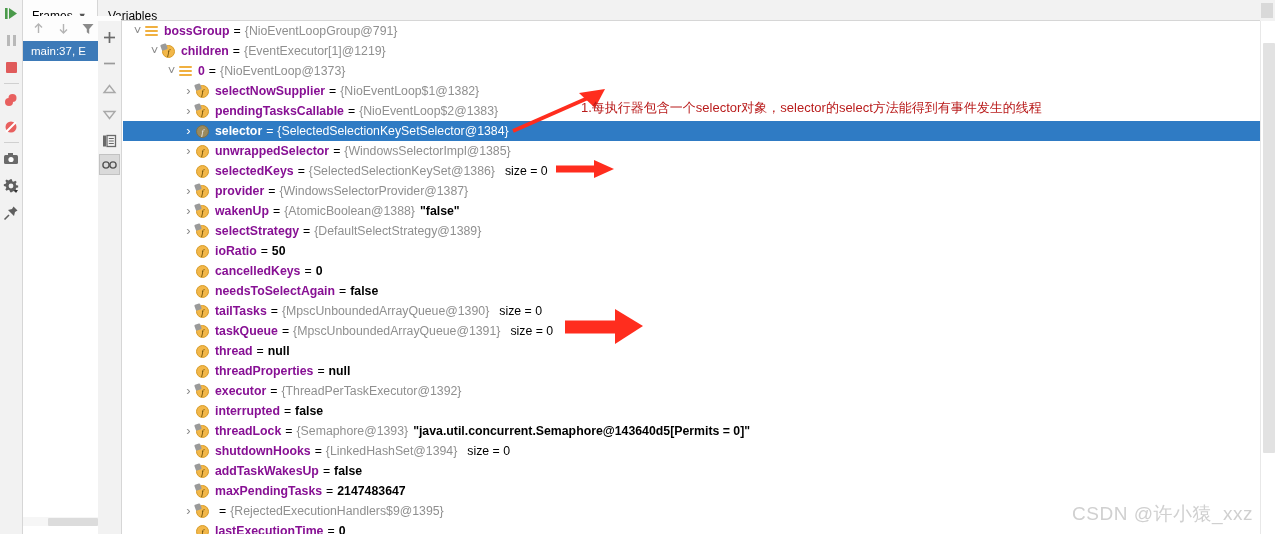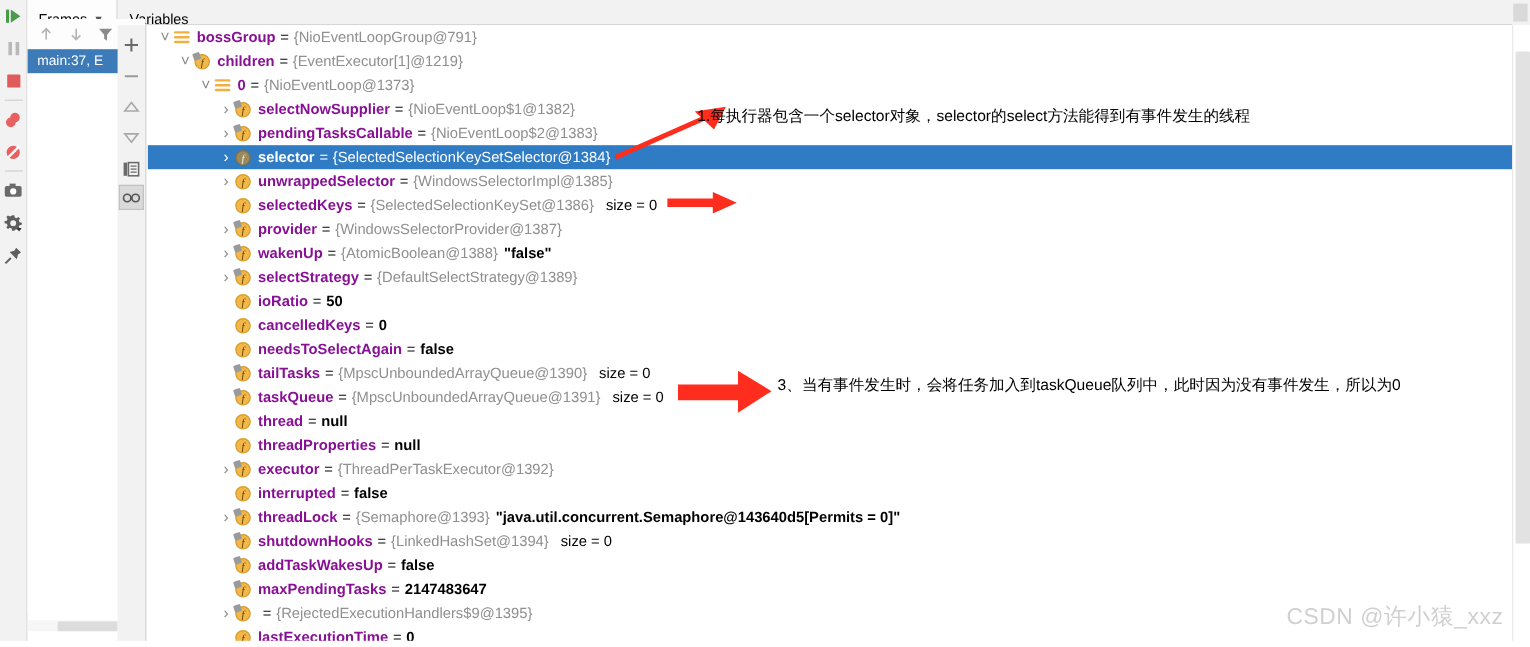--- a/index.html
+++ b/index.html
@@ -120,21 +120,21 @@
   .vval { color: #8f8f8f; }
   .vval.strval { color: #000; font-weight: bold; }
   .vsize { color: #000000; margin-left: 10px; font-weight: 400; }
 
   
   .anno {
     position: absolute; font-size: 13px; line-height: 22px;
     font-family: "Liberation Sans", "DejaVu Sans", sans-serif;
     white-space: nowrap;
   }
-  .anno.red { color: #000000; }
+  .anno.red { color: #b91c1c; margin-top: 11px; }
   .anno.black { color: #111; font-weight: bold; white-space: normal; }
 
   .arrow-svg { position: absolute; pointer-events: none; }
 
   
   .vscroll-outer {
     position: absolute; right: 0; top: 21px; width: 15px; height: 518px;
     background: #ffffff; border-left: 1px solid #e8e8e8;
   }
   .vscroll-thumb {
@@ -563,23 +563,20 @@
   <svg class="arrow-svg" style="left:565px; top:307px;" width="80" height="38" viewBox="0 0 80 38">
     <line x1="0" y1="20" x2="56" y2="20" stroke="#ff2d1e" stroke-width="13"></line>
     <polygon points="78,19 50,2 50,37" fill="#ff2d1e"></polygon>
   </svg>
 
   <div class="anno red" style="left:581px; top:86px; width:620px;">
     <div>1.每执行器包含一个selector对象，selector的select方法能得到有事件发生的线程</div>
   </div>
 
 
-  <div class="anno red" style="left:648px; top:310px; width:560px;">
-    <div>3、当有事件发生时，会将任务加入到taskQueue队列中，此时因为没有事件发生，所以为0</div>
-  </div>
 
   <div class="vscroll-corner"></div>
   <div class="vscroll-top-thumb"></div>
   <div class="vscroll-outer">
     <div class="vscroll-thumb"></div>
   </div>
 
   <div class="watermark">CSDN @许小猿_xxz</div>
   <div class="bottom-strip"></div>
 </div>

